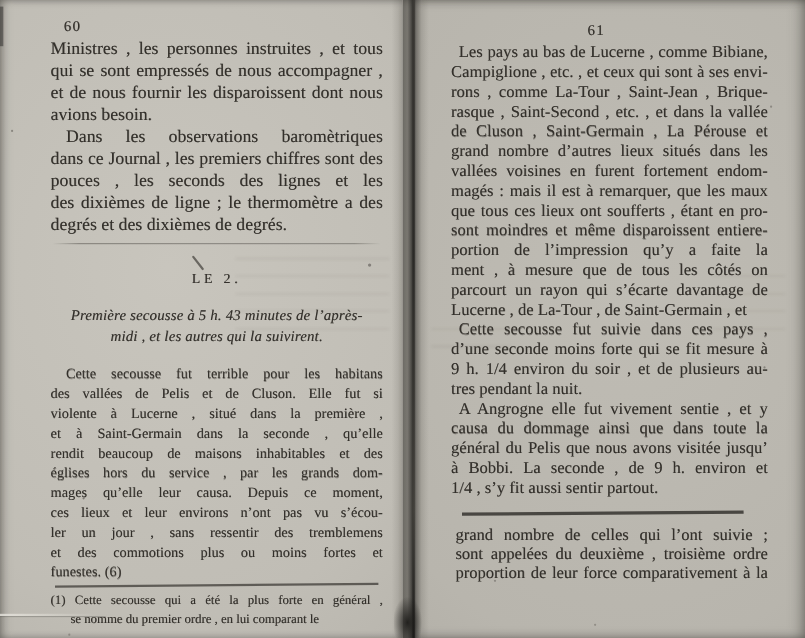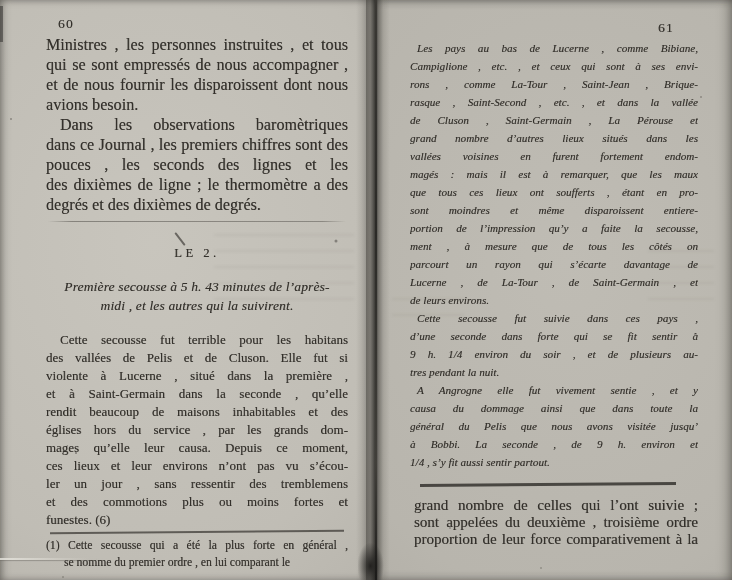--- a/index.html
+++ b/index.html
@@ -43,30 +43,30 @@
     position:absolute;left:0;top:558px;width:96px;height:2px;
     background:linear-gradient(90deg, rgba(238,236,229,.75), rgba(238,236,229,0) 92%);
     box-shadow:0 1px 1px rgba(90,88,83,.4);
   }
   .col{position:absolute;top:0;filter:blur(.25px);text-shadow:.3px .2px .5px rgba(51,48,43,.5);}
   .col-left{left:46px;width:302px;}
   .col-right{left:44px;width:288px;}
 
   .pagenum{font-size:13.5px;letter-spacing:1.2px;line-height:17px;}
   .pn-left{margin:15px 0 3px 12px;}
-  .pn-right{margin:19px 24px 2px 0;text-align:right;}
+  .pn-right{margin:19px 24px 2px 0;text-align:center;}
 
   .para{margin:0;}
   .jline{
     text-align:justify;text-align-last:justify;overflow:hidden;
     letter-spacing:.05px;
   }
   .lh20 .jline{font-size:16px;line-height:20px;height:20px;}
   .lh18 .jline{font-size:12.9px;line-height:18px;height:18px;}
-  .page-right .para .jline{font-size:11px;font-style:italic;}
+  .page-right .para .jline{font-size:15px;}
   .para .jline:last-child{text-align-last:left;}
   .indent .jline:first-child{text-indent:14px;}
   .indent-sm .jline:first-child{text-indent:7px;}
   .mt3{margin-top:3px;}
 
   .rule{border:0;}
   .section-rule{
     margin:6px 0 0 2px;width:298px;height:1px;
     background:linear-gradient(90deg, rgba(70,67,62,0) 0%, rgba(70,67,62,.5) 8%,
       rgba(70,67,62,.45) 92%, rgba(70,67,62,0) 100%);
@@ -172,26 +172,25 @@
           <div class="jline">de Cluson , Saint-Germain , La Pérouse et</div>
           <div class="jline">grand nombre d’autres lieux situés dans les</div>
           <div class="jline">vallées voisines en furent fortement endom-</div>
           <div class="jline">magés : mais il est à remarquer, que les maux</div>
           <div class="jline">que tous ces lieux ont soufferts , étant en pro-</div>
           <div class="jline">sont moindres et même disparoissent entiere-</div>
           <div class="jline">portion de l’impression qu’y a faite la secousse,</div>
           <div class="jline">ment , à mesure que de tous les côtés on</div>
           <div class="jline">parcourt un rayon qui s’écarte davantage de</div>
           <div class="jline">Lucerne , de La-Tour , de Saint-Germain , et</div>
-          <div class="jline">de leurs environs.</div>
         </div>
 
       <div class="para lh18 indent-sm">
           <div class="jline">Cette secousse fut suivie dans ces pays ,</div>
-          <div class="jline">d’une seconde dans forte qui se fit sentir à</div>
+          <div class="jline">d’une seconde moins forte qui se fit mesure à</div>
           <div class="jline">9 h. 1/4 environ du soir , et de plusieurs au-</div>
           <div class="jline">tres pendant la nuit.</div>
         </div>
 
       <div class="para lh18 indent-sm">
           <div class="jline">A Angrogne elle fut vivement sentie , et y</div>
           <div class="jline">causa du dommage ainsi que dans toute la</div>
           <div class="jline">général du Pelis que nous avons visitée jusqu’</div>
           <div class="jline">à Bobbi. La seconde , de 9 h. environ et</div>
           <div class="jline">1/4 , s’y fit aussi sentir partout.</div>

